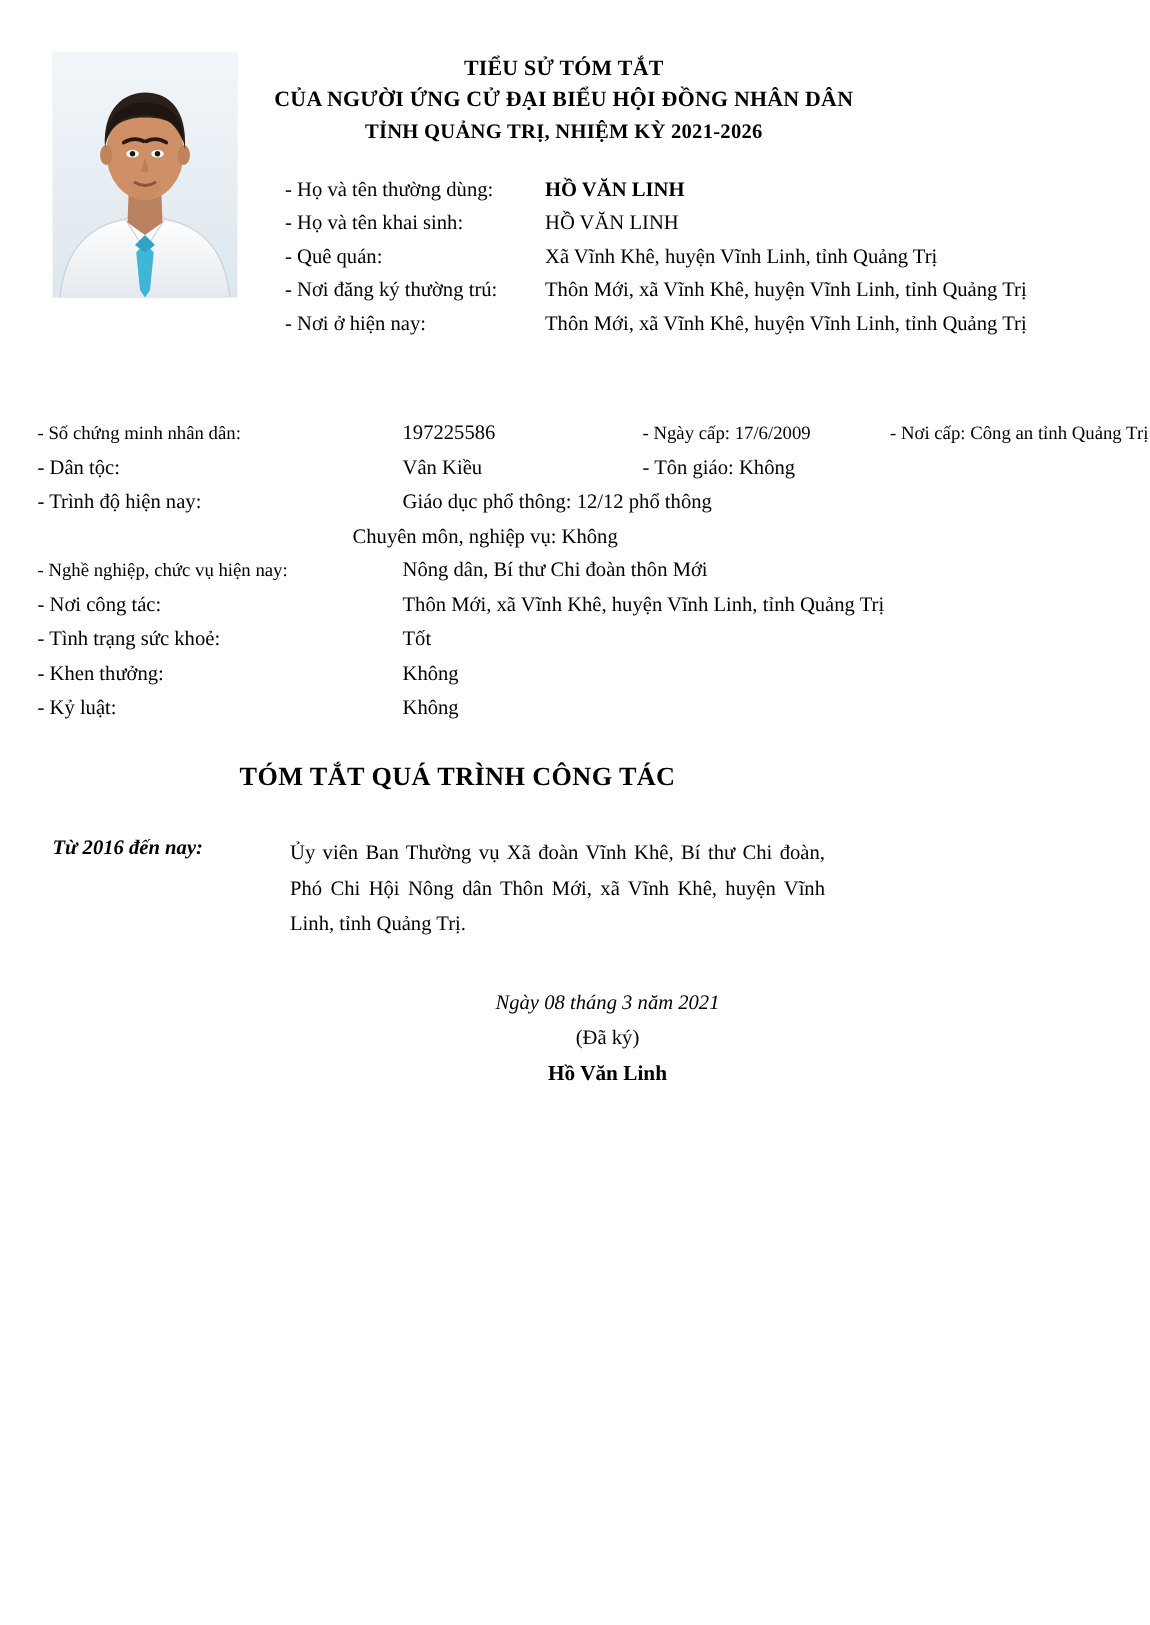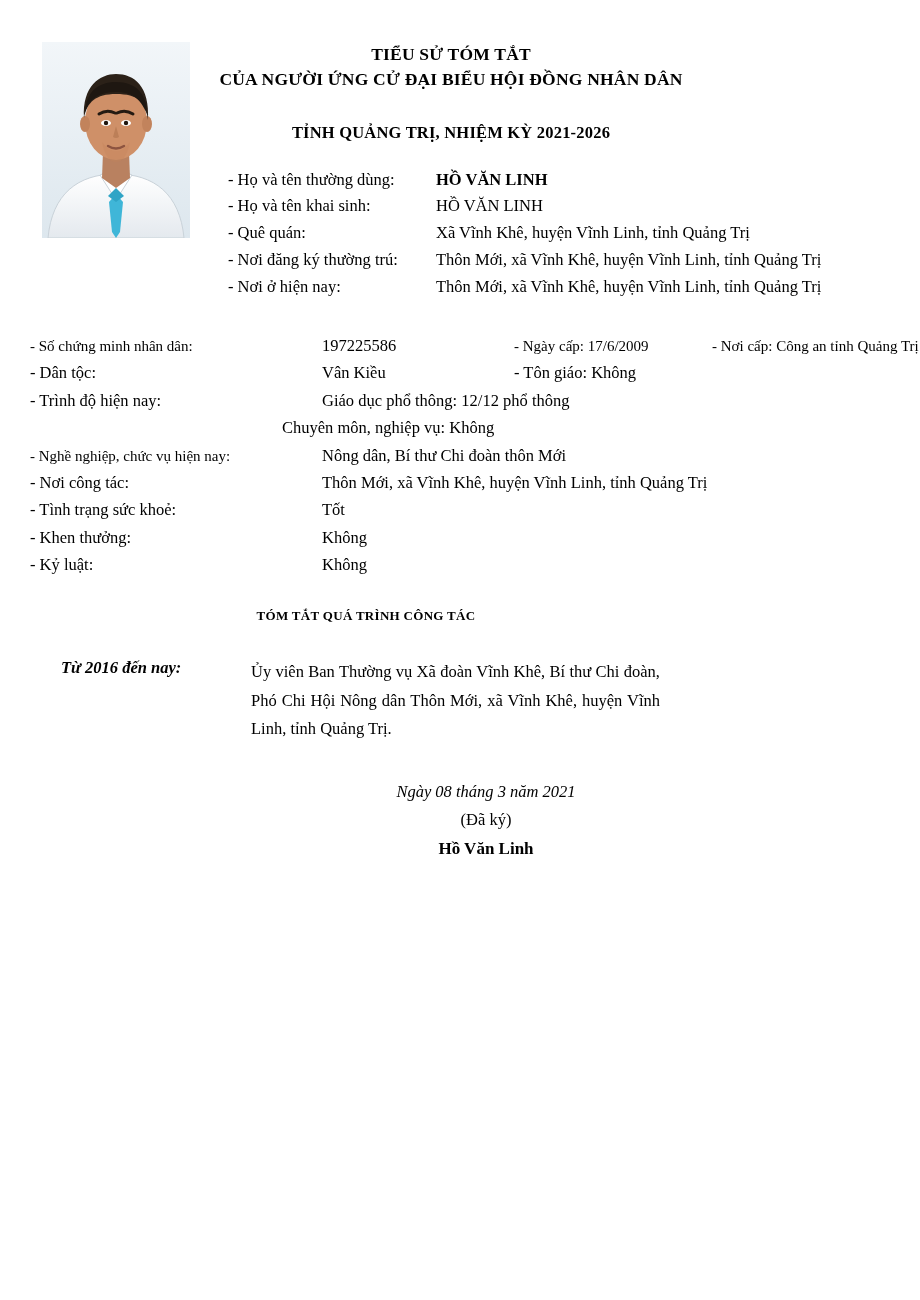--- a/index.html
+++ b/index.html
@@ -46,21 +46,21 @@
     text-align: center;
     padding-right: 40px;
   }
   .title-line {
     font-weight: bold;
     font-size: 17.5px;
     letter-spacing: 0.2px;
     line-height: 1.45;
     white-space: nowrap;
   }
-  .title-line.small { font-size: 16.5px; margin-top: 28px; }
+  .title-line.small { font-size: 16.5px; }
 
   
   .fields-indented {
     margin-left: 228px;
     margin-top: 22px;
   }
   .frow {
     display: flex;
     align-items: baseline;
     font-size: 16.5px;
@@ -91,30 +91,30 @@
   .sub-line {
     margin-left: 282px;
     font-size: 16.5px;
     line-height: 1.66;
   }
 
   
   .section-title {
     text-align: center;
     font-weight: bold;
-    font-size: 13px;
+    font-size: 21px;
     margin-top: 30px;
     letter-spacing: 0.3px;
   }
 
   
   .career {
     display: flex;
     margin-top: 34px;
-    margin-left: 61px;
+    margin-left: 42px;
     padding-right: 72px;
   }
   .career-period {
     flex: 0 0 190px;
     font-style: italic;
     font-weight: bold;
     font-size: 16.5px;
   }
   .career-text {
     flex: 1 1 auto;

